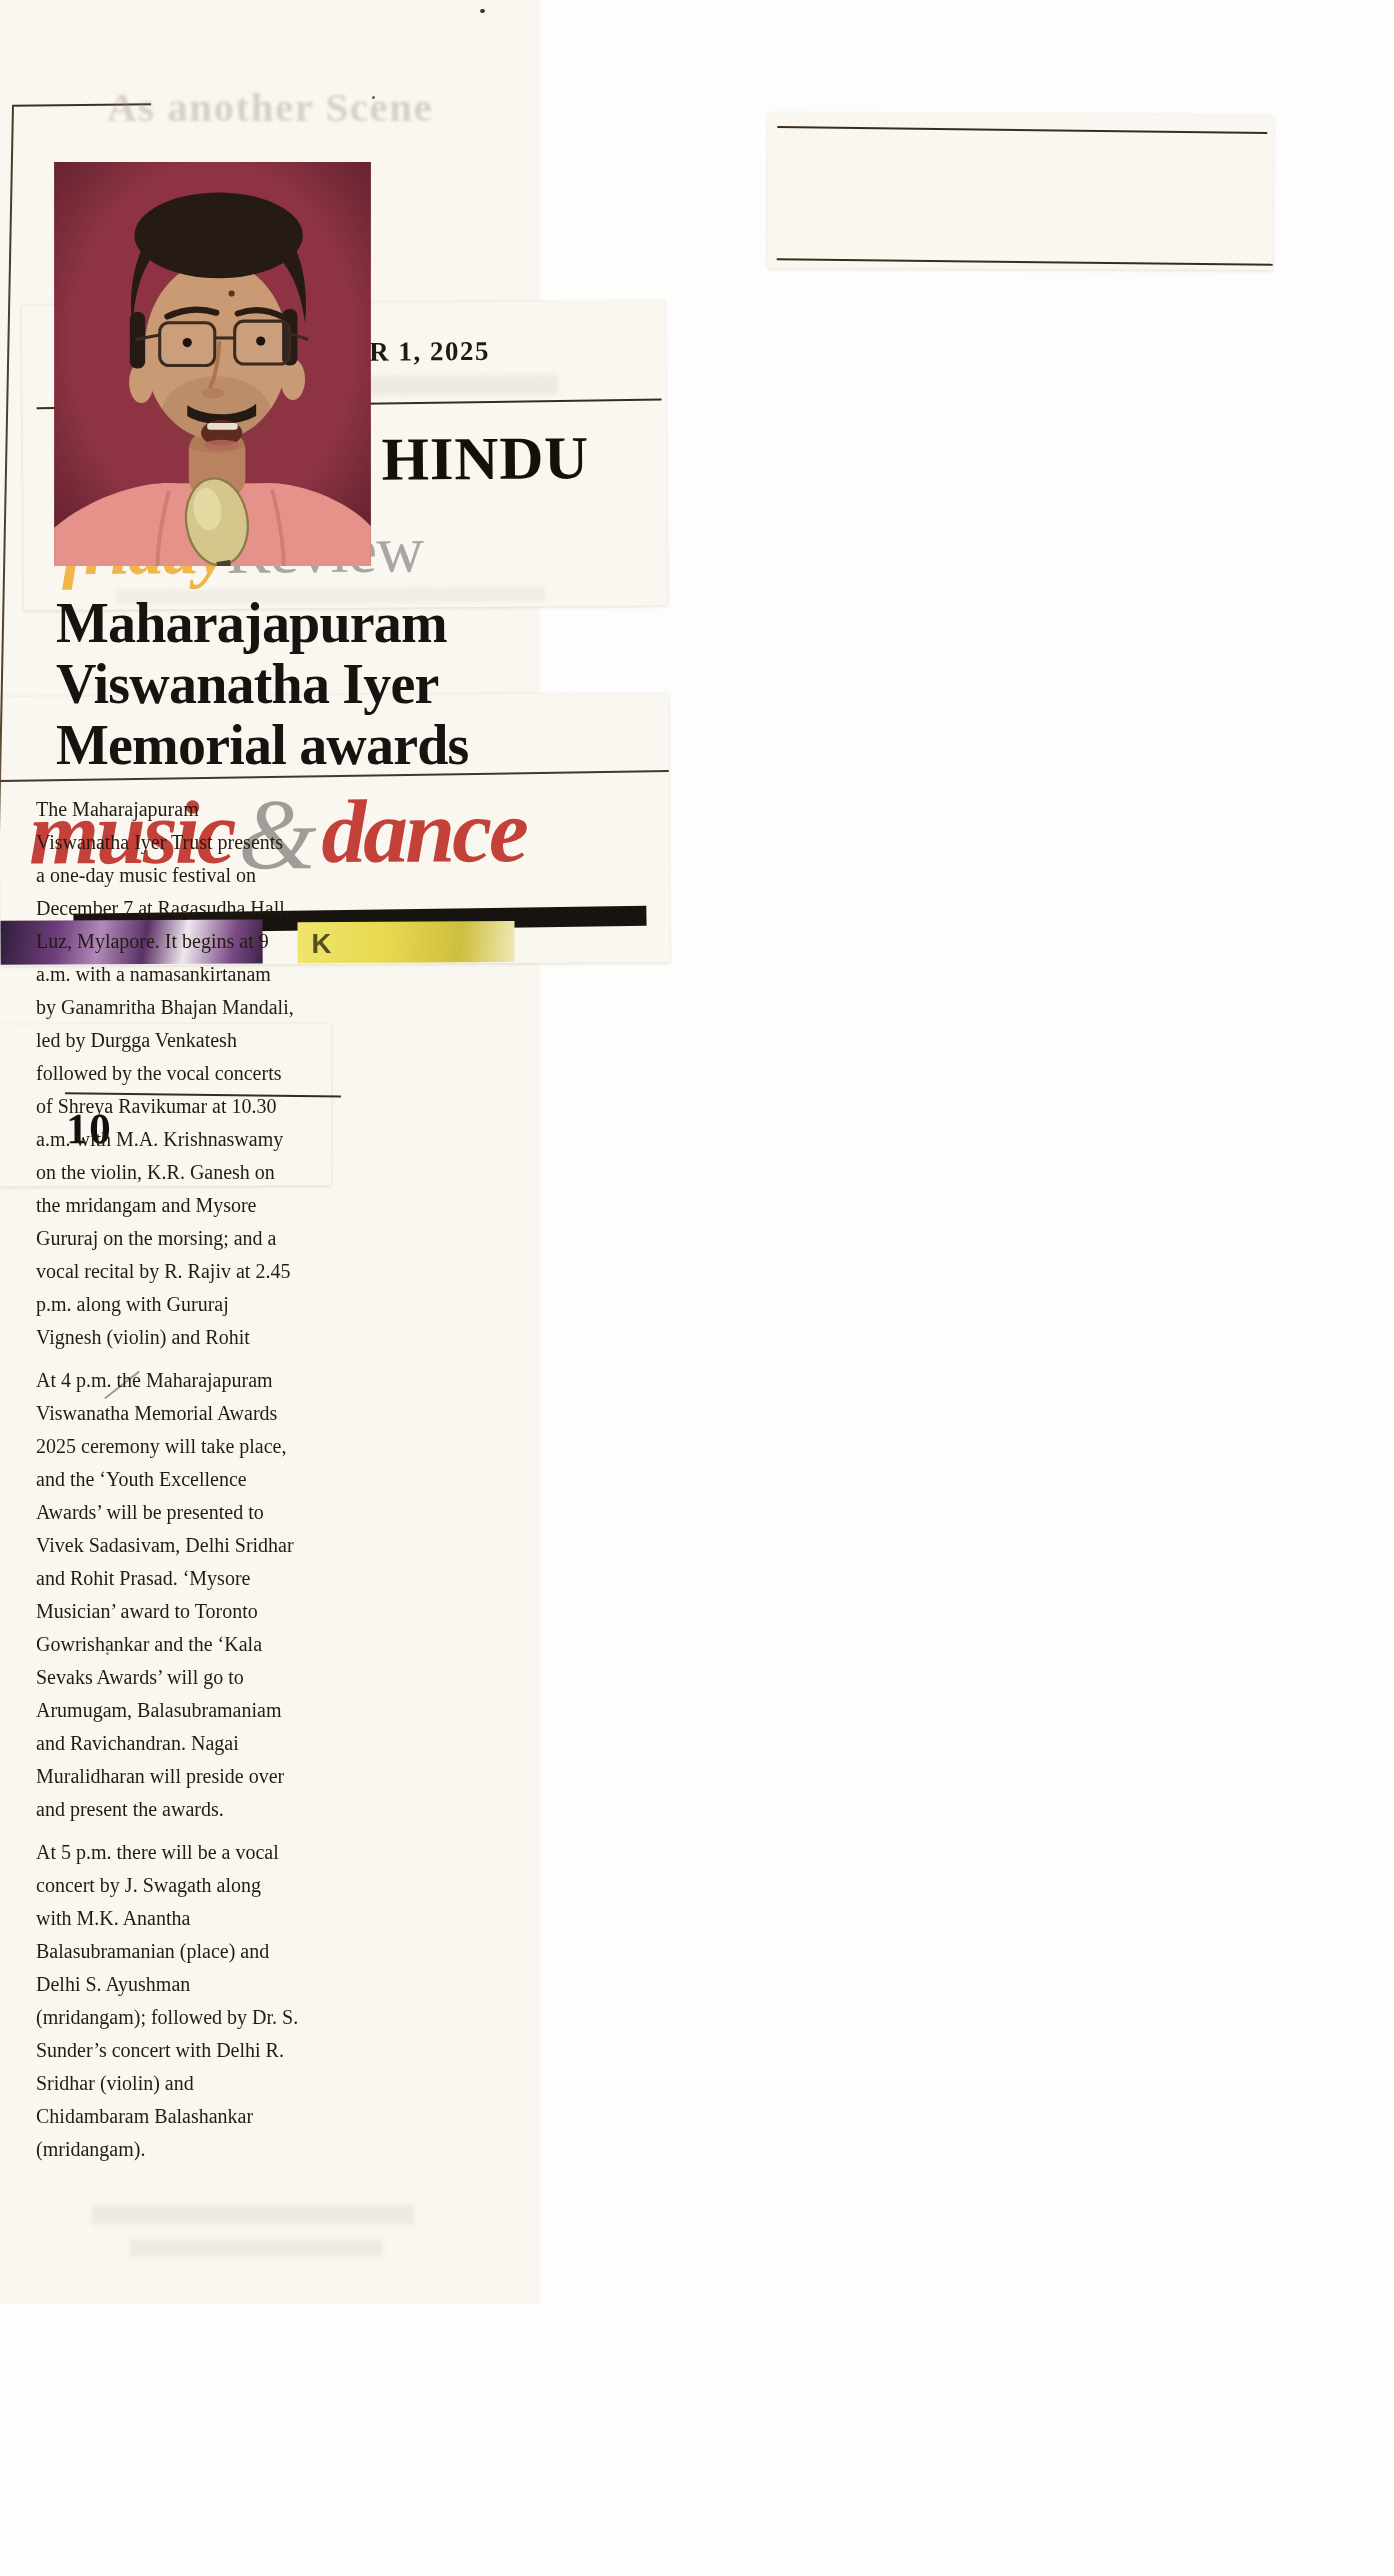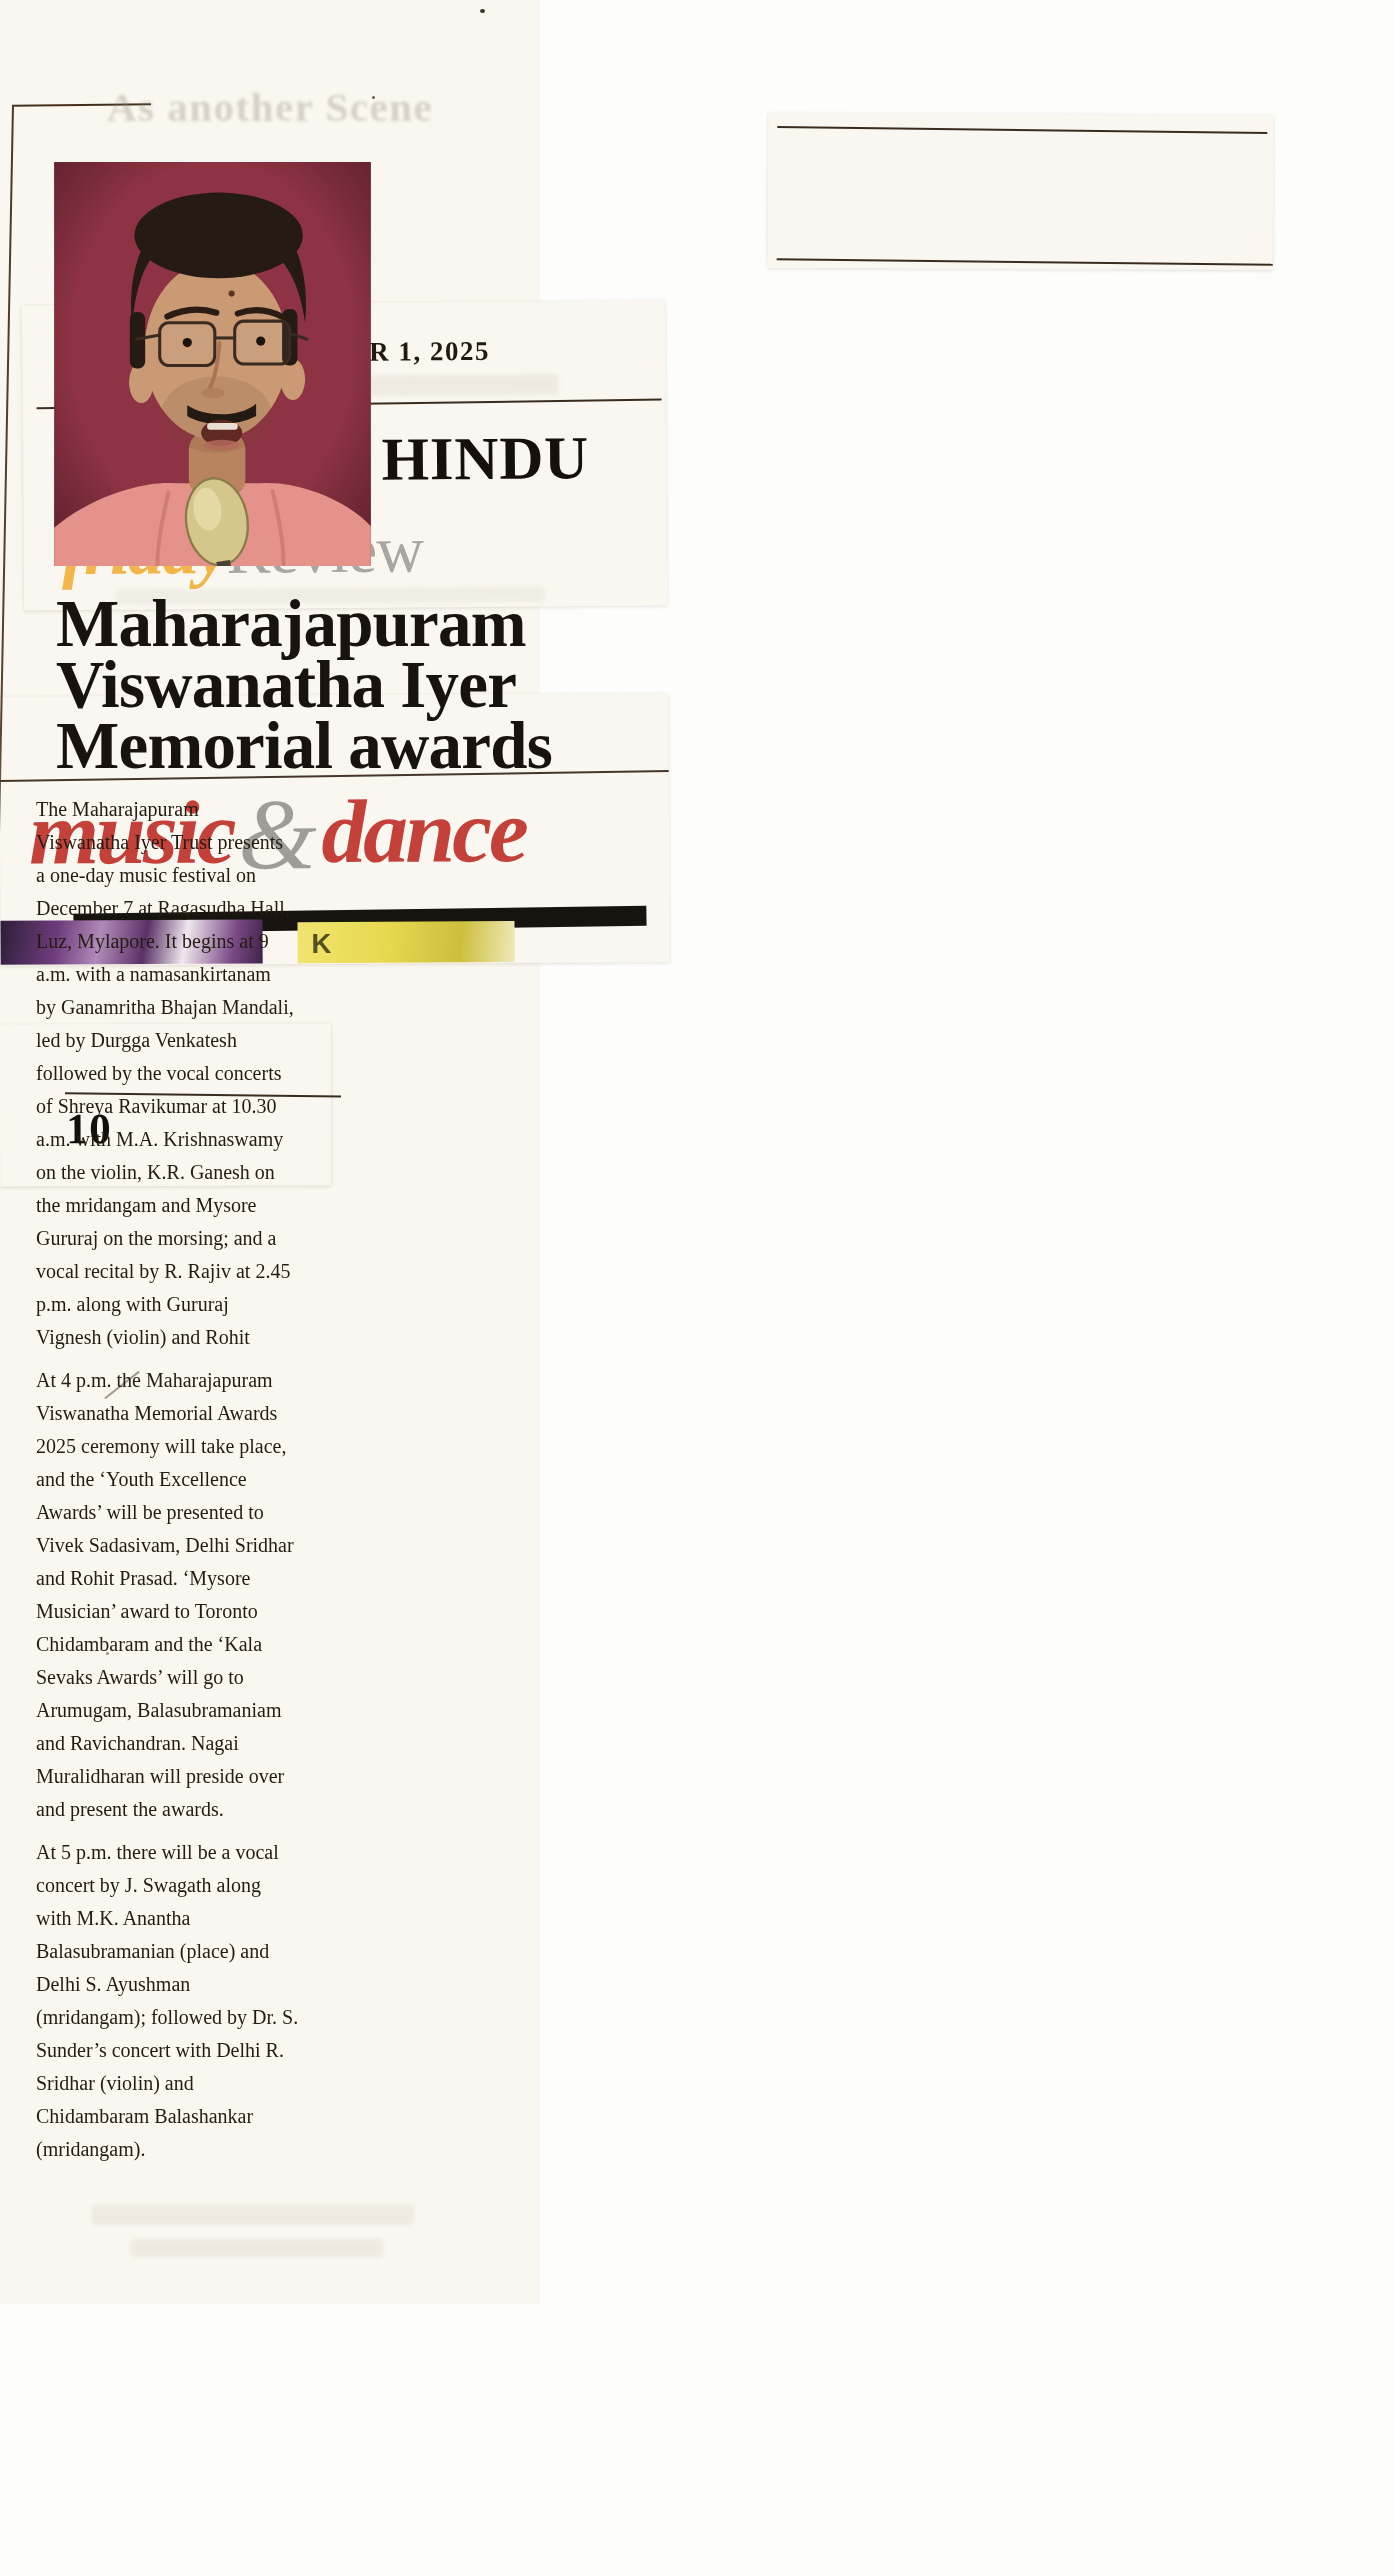--- a/index.html
+++ b/index.html
@@ -54,21 +54,21 @@
   .pageno-rule{left:65px;top:70px;width:276px;height:2.3px;transform:rotate(.9deg);}
   .pageno{position:absolute;left:66px;top:80px;font-size:43px;font-weight:700;letter-spacing:1.5px;color:#12100c;}
 
   
   .article-clip{left:798px;top:272px;width:540px;height:2304px;background:var(--paper);box-shadow:none;}
   .corner-h{position:absolute;left:12.2px;top:104px;width:139px;height:2.3px;background:#42301c;transform:rotate(-.6deg);}
   .corner-v{position:absolute;left:11.5px;top:105px;width:1.5px;height:1124px;transform:rotate(1.1deg);transform-origin:top left;
      background:linear-gradient(to bottom,#4a3a26 0%,#57432c 55%,rgba(87,67,44,0) 100%);}
   .ghost-top{position:absolute;left:107px;top:83px;font-size:41px;font-weight:700;color:#91887a;opacity:.34;filter:blur(1.5px);letter-spacing:1.5px;}
   .article-photo{position:absolute;left:54px;top:162px;width:317px;height:404px;}
-  .headline{position:absolute;left:56px;top:593px;font-size:67px;line-height:61px;font-weight:700;color:var(--headline-ink);letter-spacing:-0.8px;}
+  .headline{position:absolute;left:56px;top:593px;font-size:56px;line-height:61px;font-weight:700;color:var(--headline-ink);letter-spacing:-0.8px;}
   .bodytext{position:absolute;left:36px;top:793px;width:459px;color:#241b11;font-size:20px;line-height:33px;}
   .bodytext .para{margin:0 0 10px 0;}
   .bodytext .ln{white-space:nowrap;}
   .ghost-bot1{left:92px;top:2205px;width:322px;height:20px;}
   .ghost-bot2{left:130px;top:2239px;width:253px;height:18.4px;}
 
   
   .speck{position:absolute;background:#3e362c;border-radius:50%;}
   .pencil-slash{position:absolute;left:100px;top:1384px;width:44px;height:2.3px;background:#857b6e;opacity:.75;transform:rotate(-38deg);border-radius:1.5px;}
   .ln, .para{overflow:visible;}
@@ -240,21 +240,21 @@
         </div>
       <div class="para">
           <div class="ln">At 4 p.m. the Maharajapuram</div>
           <div class="ln">Viswanatha Memorial Awards</div>
           <div class="ln">2025 ceremony will take place,</div>
           <div class="ln">and the ‘Youth Excellence</div>
           <div class="ln">Awards’ will be presented to</div>
           <div class="ln">Vivek Sadasivam, Delhi Sridhar</div>
           <div class="ln">and Rohit Prasad. ‘Mysore</div>
           <div class="ln">Musician’ award to Toronto</div>
-          <div class="ln">Chidambaram and the ‘Kala</div>
+          <div class="ln">Gowrishankar and the ‘Kala</div>
           <div class="ln">Sevaks Awards’ will go to</div>
           <div class="ln">Arumugam, Balasubramaniam</div>
           <div class="ln">and Ravichandran. Nagai</div>
           <div class="ln">Muralidharan will preside over</div>
           <div class="ln">and present the awards.</div>
         </div>
       <div class="para">
           <div class="ln">At 5 p.m. there will be a vocal</div>
           <div class="ln">concert by J. Swagath along</div>
           <div class="ln">with M.K. Anantha</div>

